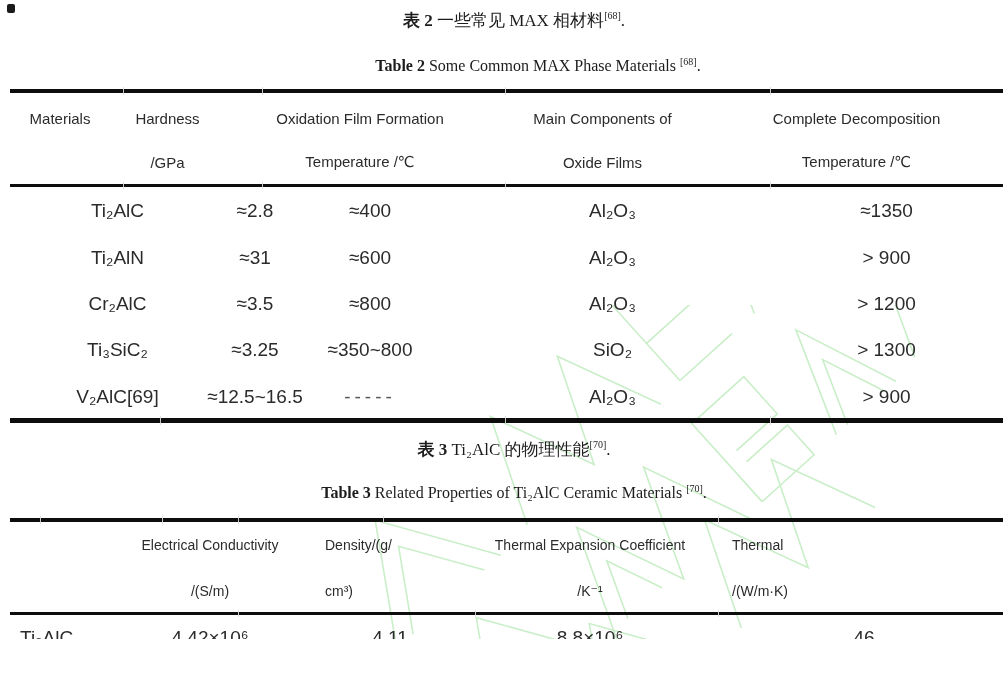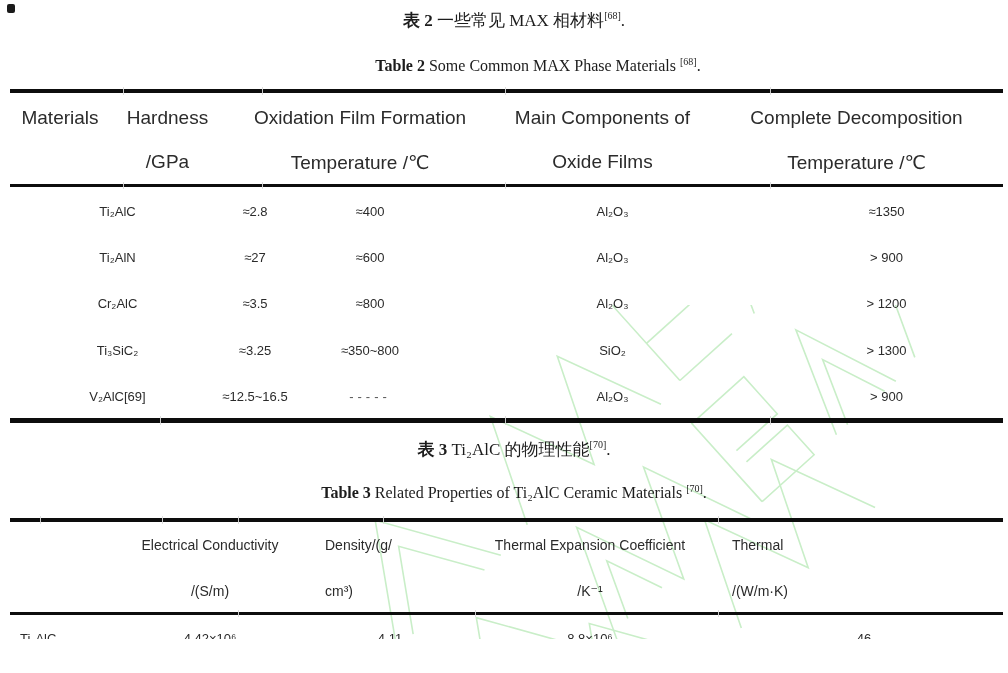--- a/index.html
+++ b/index.html
@@ -21,25 +21,25 @@
   }
   .caption .bold{font-weight:bold;}
   .caption sup{font-size:10px;vertical-align:super;line-height:0;}
   .cap-zh{font-size:17px;}
   .cap-en{font-size:16px;}
   
   .rule{position:absolute;left:10px;width:993px;background:#0d0d0d;}
   .rule .tick{position:absolute;top:-2px;width:1px;height:calc(100% + 4px);background:#dcdcdc;opacity:.9;}
   
   .grid{position:absolute;left:10px;width:993px;display:grid;}
-  .cell{display:flex;align-items:center;justify-content:center;white-space:nowrap;font-size:13px;color:#2b2b2b;text-align:right;}
+  .cell{display:flex;align-items:center;justify-content:center;white-space:nowrap;font-size:19px;color:#2b2b2b;text-align:right;}
   
   .t2-header{top:96px;grid-template-columns:100px 115px 270px 215px 293px;}
   .t2-header .hcol{display:flex;flex-direction:column;}
-  .t2-header .hline{height:44px;display:flex;align-items:center;justify-content:center;white-space:nowrap;font-size:19px;}
+  .t2-header .hline{height:44px;display:flex;align-items:center;justify-content:center;white-space:nowrap;font-size:15px;}
   .t2-body{top:188px;grid-template-columns:215px 60px 170px 315px 233px;grid-auto-rows:46.4px;}
   .dashes{letter-spacing:4px;color:#555;}
   
   .t3-header{top:522px;grid-template-columns:85px 230px 130px 270px 130px 148px;}
   .t3-header .hcol{display:flex;flex-direction:column;}
   .t3-header .hline{height:46px;display:flex;align-items:center;justify-content:center;white-space:nowrap;font-size:14px;}
   .t3-header .hcol.h-left .hline{justify-content:flex-start;}
   .t3-header .pad7 .hline{padding-left:7px;}
   .t3-header .pad3 .hline{padding-left:3px;}
   .t3-body{top:617px;grid-template-columns:85px 230px 130px 270px 130px 148px;grid-auto-rows:42px;}
@@ -122,21 +122,21 @@
   </div>
 
   <div class="grid t2-body">
     <div class="cell">Ti₂AlC</div>
     <div class="cell">≈2.8</div>
     <div class="cell">≈400</div>
     <div class="cell">Al₂O₃</div>
     <div class="cell">≈1350</div>
 
     <div class="cell">Ti₂AlN</div>
-    <div class="cell">≈27</div>
+    <div class="cell">≈31</div>
     <div class="cell">≈600</div>
     <div class="cell">Al₂O₃</div>
     <div class="cell">&gt; 900</div>
 
     <div class="cell">Cr₂AlC</div>
     <div class="cell">≈3.5</div>
     <div class="cell">≈800</div>
     <div class="cell">Al₂O₃</div>
     <div class="cell">&gt; 1200</div>
 

